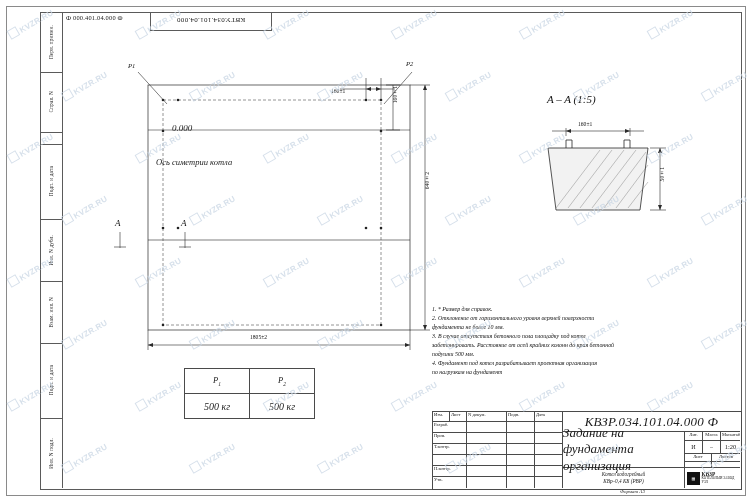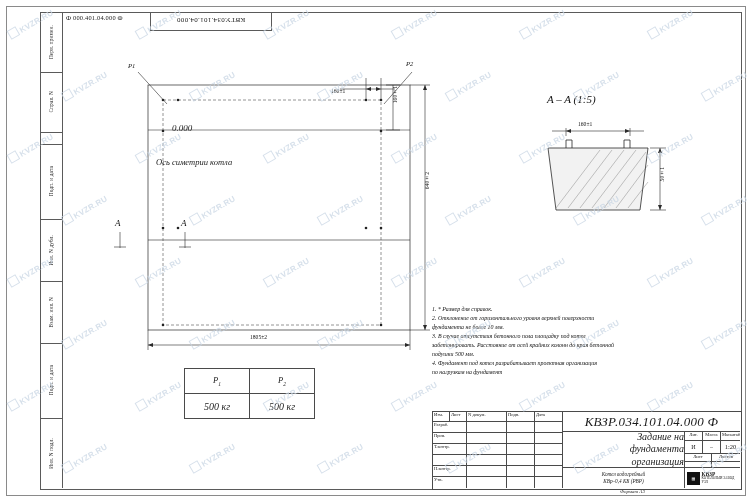--- a/index.html
+++ b/index.html
@@ -44,21 +44,21 @@
 
   
   .tb{position:absolute;left:432px;top:411px;width:308px;height:77px;border:1px solid #4a4a4a;}
   .tb div{position:absolute;box-sizing:border-box;}
   .tb .cell{border-right:1px solid #4a4a4a;border-bottom:1px solid #4a4a4a;font-size:4.6px;padding:1px 1px 0 1px;line-height:1.05;}
   .tb .nb{border-bottom:none;}
   .tb .nr{border-right:none;}
   .code{position:absolute;left:130px;top:1px;width:177px;height:19px;display:flex;align-items:center;justify-content:center;
     font-size:13px;font-style:italic;letter-spacing:.3px;border-bottom:1px solid #4a4a4a;}
   .tname{position:absolute;left:130px;top:20px;width:122px;height:36px;border-right:1px solid #4a4a4a;border-bottom:1px solid #4a4a4a;
-    display:flex;flex-direction:column;align-items:flex-end;justify-content:center;font-size:10px;font-style:italic;line-height:1.25;}
+    display:flex;flex-direction:column;align-items:flex-start;justify-content:center;font-size:13px;font-style:italic;line-height:1.25;}
   .tsub{position:absolute;left:130px;top:56px;width:122px;height:20px;border-right:1px solid #4a4a4a;
     display:flex;flex-direction:column;align-items:center;justify-content:center;font-size:5.2px;font-style:italic;line-height:1.3;}
   .logo{position:absolute;left:252px;top:56px;width:55px;height:20px;display:flex;align-items:center;gap:2px;padding-left:2px;}
   .logo .mark{width:13px;height:13px;background:#111;color:#fff;font-size:4px;display:flex;align-items:center;justify-content:center;}
   .logo .tx{font-size:5.4px;line-height:1.05;font-weight:bold;}
   .logo .tx small{display:block;font-size:3.4px;font-weight:normal;}
   .fmt{position:absolute;left:620px;top:489px;font-size:5px;font-style:italic;}
 
   
   .wm{position:absolute;font-size:8px;color:#c9d6e4;opacity:.75;transform:rotate(-30deg);white-space:nowrap;font-family:"Liberation Sans",sans-serif;}

